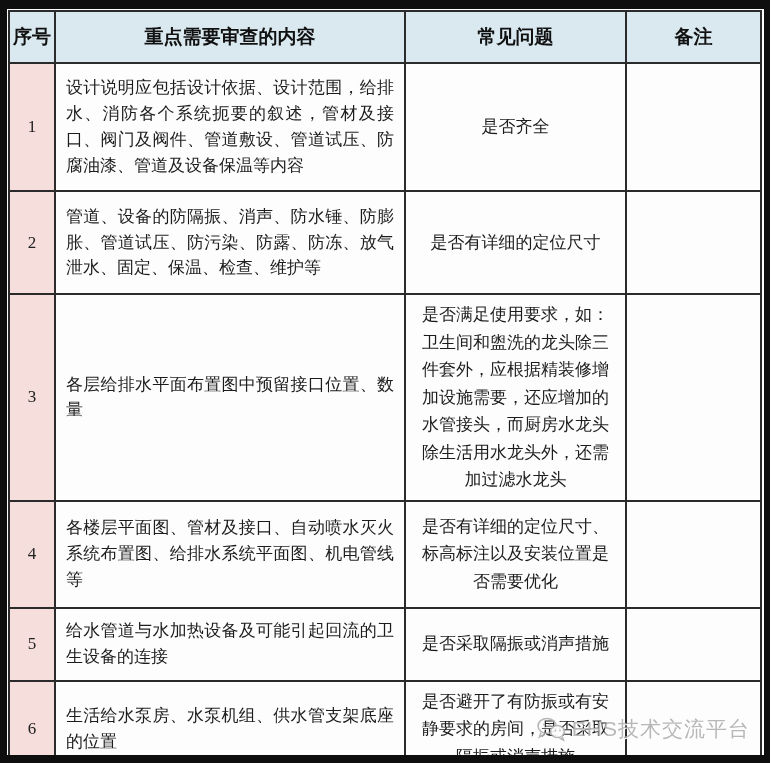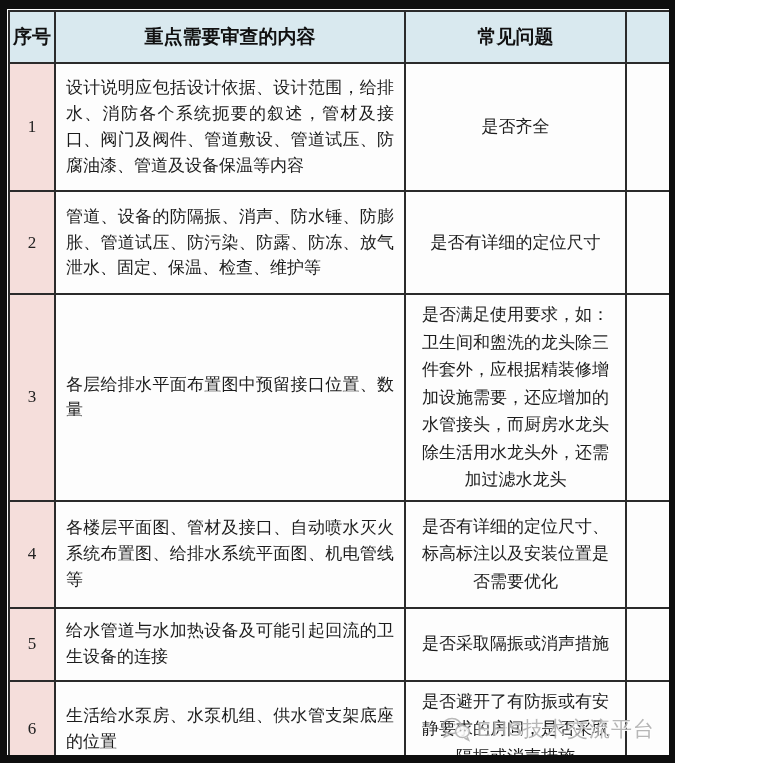--- a/index.html
+++ b/index.html
@@ -1,18 +1,18 @@
 <!DOCTYPE html>
 <html><head>
 <meta charset="utf-8">
 <style>
   html,body{margin:0;padding:0;background:#ffffff;}
   .page{
     position:relative;
-    width:675px;height:763px;
+    width:770px;height:763px;
     box-sizing:border-box;
     background:#0e0e0e;
     font-family:"Liberation Serif", serif;
   }
   .paper{
     position:absolute;
     left:7px;top:9px;right:6px;bottom:8px;
     background:#fdfdfd;
     overflow:hidden;
   }

